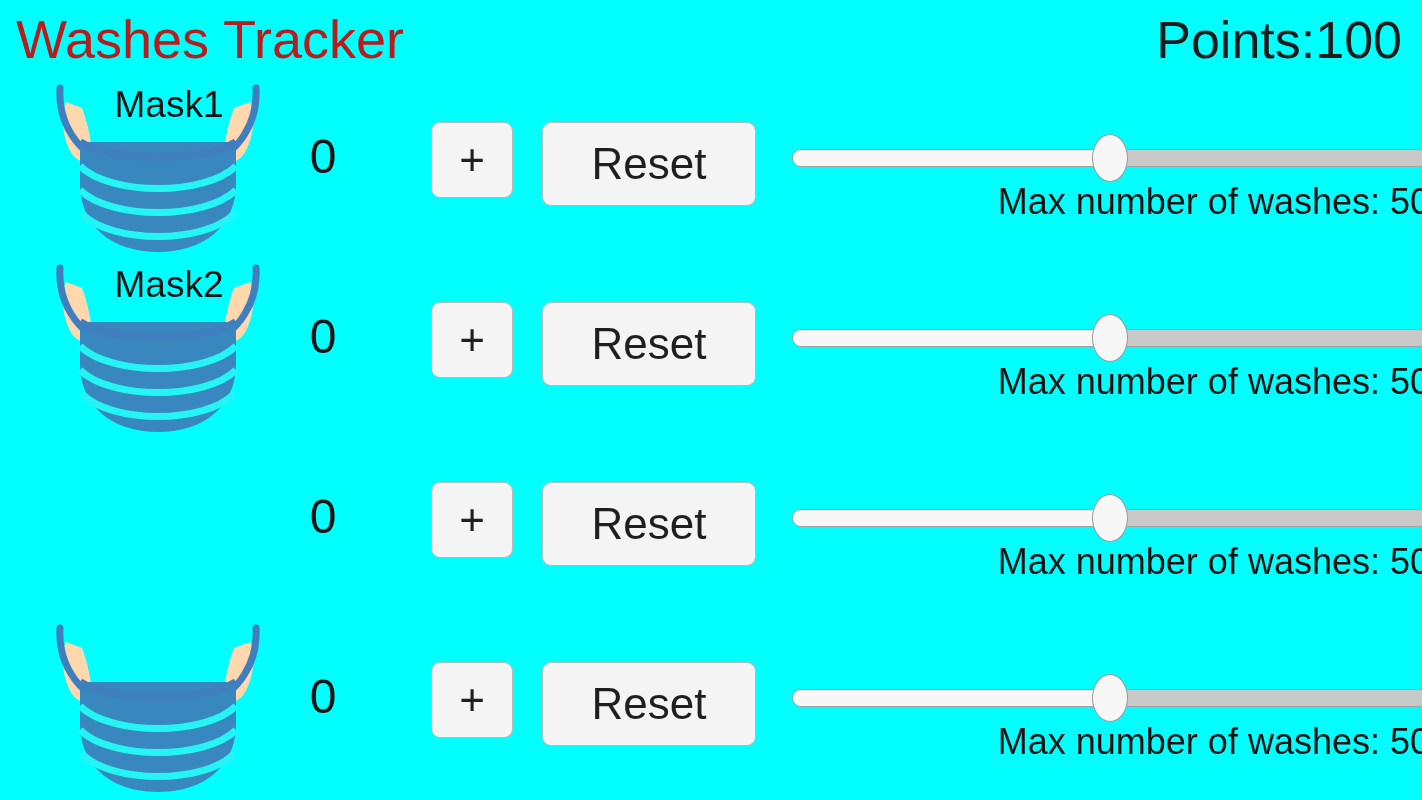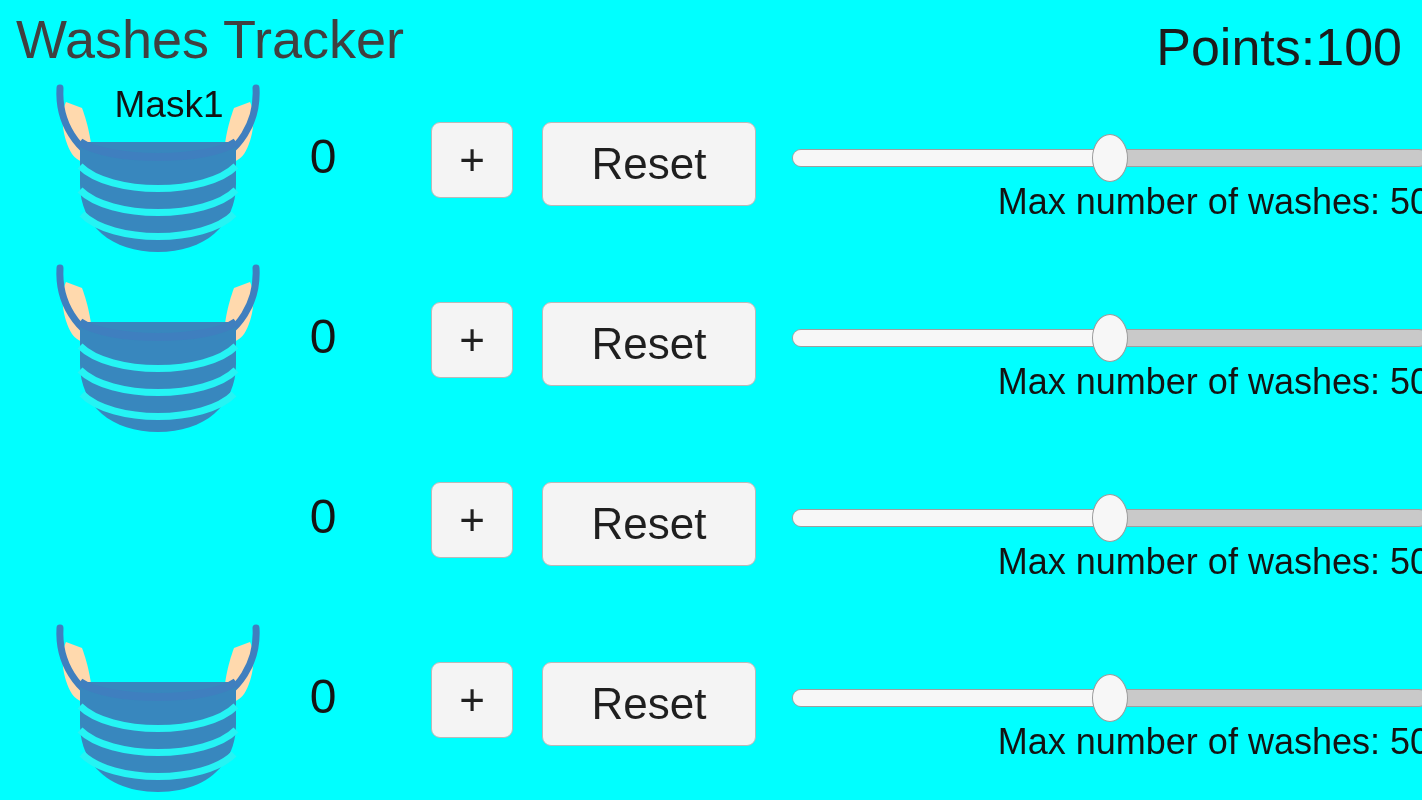--- a/index.html
+++ b/index.html
@@ -30,33 +30,32 @@
     width: 1422px;
     height: 78px;
   }
   .app-title {
     position: absolute;
     left: 16px;
     top: 8px;
     font-size: 54px;
     line-height: 62px;
     font-weight: 400;
-    color: #404040;
+    color: #b91c1c;
     white-space: nowrap;
   }
   .points {
     position: absolute;
     right: 20px;
     top: 10px;
     font-size: 52px;
     line-height: 60px;
     font-weight: 400;
     color: #1c1c1c;
     white-space: nowrap;
-    margin-top: 7px;
   }
 
   
   .rows {
     position: absolute;
     top: 80px;
     left: 0;
     width: 1422px;
     padding-left: 30px;
   }
@@ -256,20 +255,21 @@
         <path d="M218 8 C220 42 202 72 168 86" fill="none" stroke="#3f7fbf" stroke-width="7" stroke-linecap="round"></path>
 
         <path d="M42 62 L198 62 L198 104 C198 146 166 172 120 172 C74 172 42 146 42 104 Z" fill="#3887be"></path>
 
         <path d="M42 62 C70 82 170 82 198 62" fill="none" stroke="#3f7fbf" stroke-width="8"></path>
 
         <path d="M42 86 C72 116 168 116 198 86" fill="none" stroke="#25f4f4" stroke-width="7"></path>
         <path d="M42 110 C72 140 168 140 198 110" fill="none" stroke="#25f4f4" stroke-width="7"></path>
         <path d="M44 134 C74 164 166 164 196 134" fill="none" stroke="#25f4f4" stroke-width="7"></path>
       </svg>
+      <div class="mask-label">Mask2</div>
     </div>
 
     <div class="count">0</div>
 
     <button class="btn btn-plus">+</button>
 
     <button class="btn btn-reset">Reset</button>
 
     <div class="slider-cell">
       <div class="slider-track">

